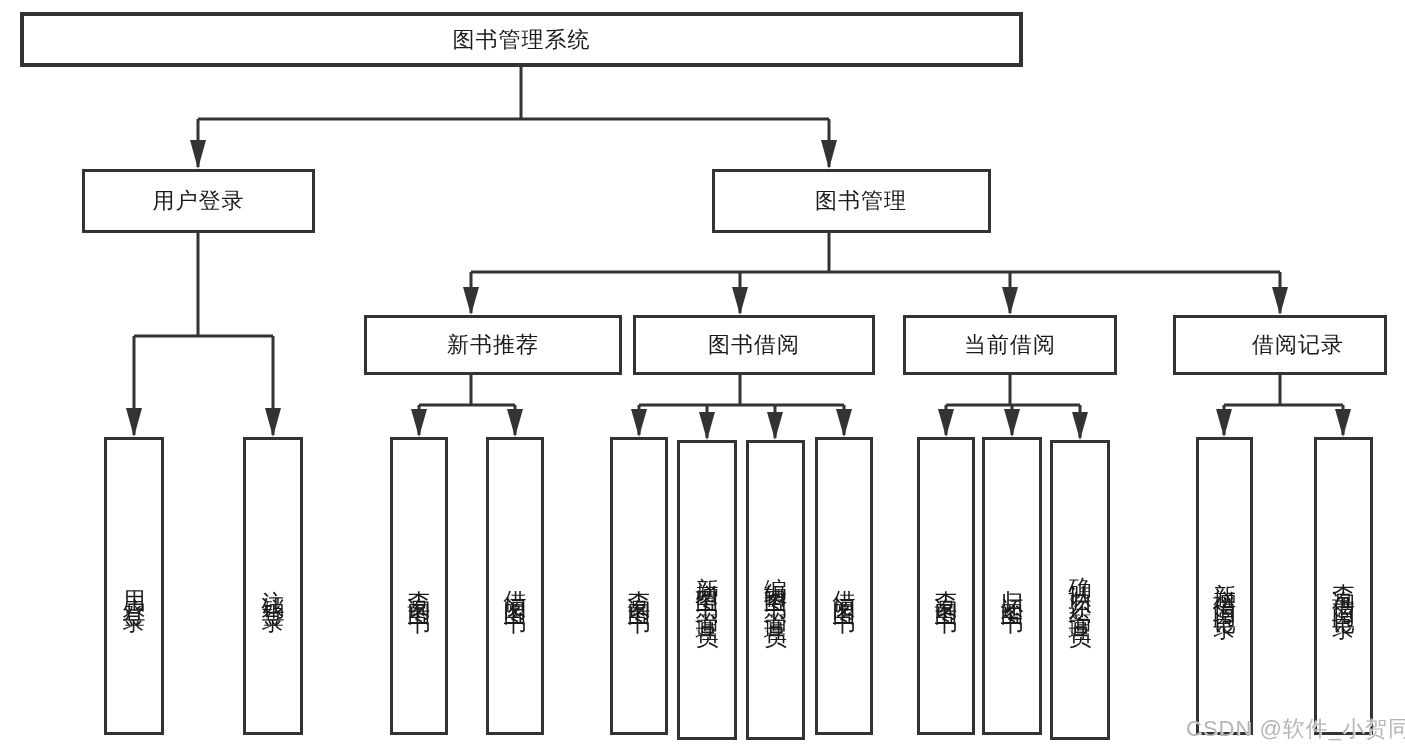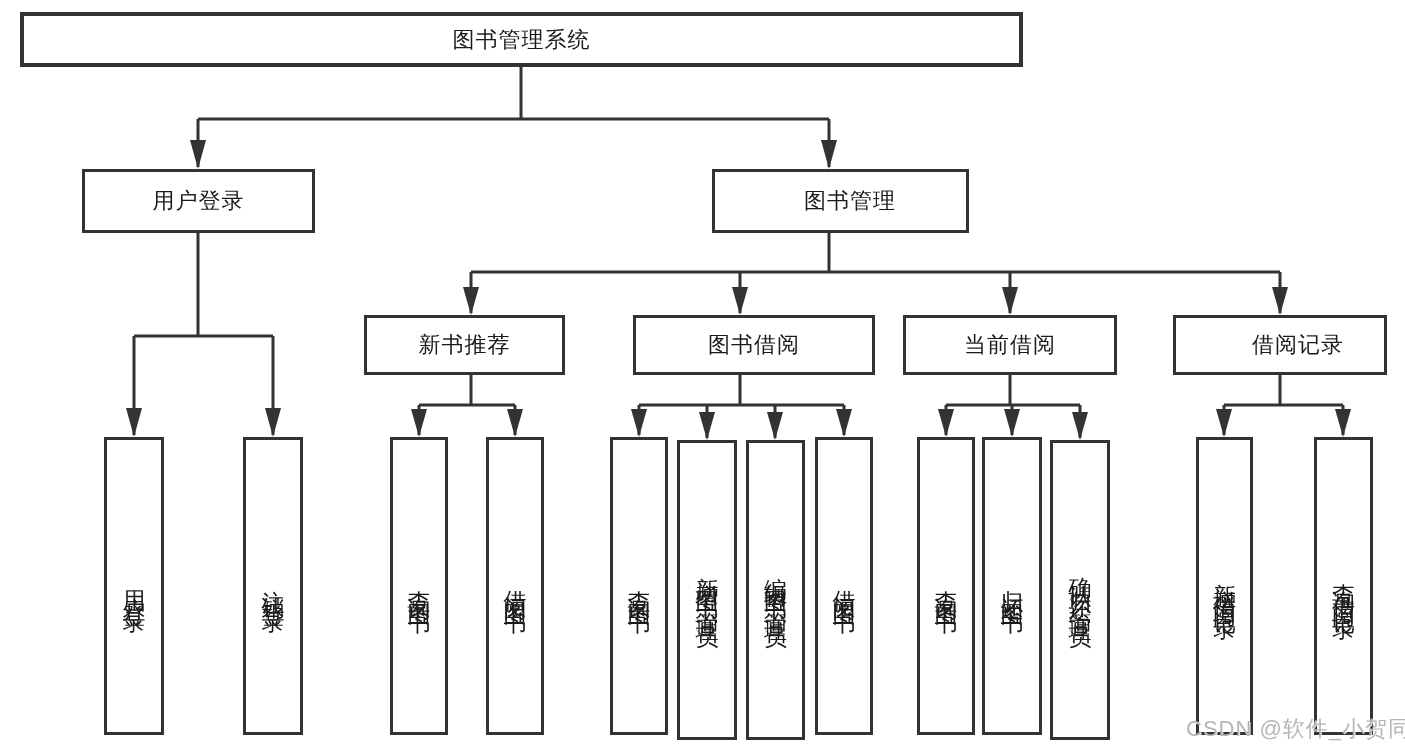--- a/index.html
+++ b/index.html
@@ -108,25 +108,25 @@
     </g>
   </svg>
 
   <div class="box root" style="left:20px; top:12px; width:1003px; height:55px;">
     <span class="hlabel">图书管理系统</span>
   </div>
 
   <div class="box" style="left:82px; top:169px; width:233px; height:64px;">
     <span class="hlabel">用户登录</span>
   </div>
-  <div class="box" style="left:712px; top:169px; width:257px; height:64px;padding-left:19px;">
+  <div class="box" style="left:712px; top:169px; width:279px; height:64px;padding-left:19px;">
     <span class="hlabel">图书管理</span>
   </div>
 
-  <div class="box" style="left:364px; top:315px; width:201px; height:60px;align-items:center;">
+  <div class="box" style="left:364px; top:315px; width:258px; height:60px;align-items:center;">
     <span class="hlabel">新书推荐</span>
   </div>
   <div class="box" style="left:633px; top:315px; width:242px; height:60px;">
     <span class="hlabel">图书借阅</span>
   </div>
   <div class="box" style="left:903px; top:315px; width:214px; height:60px;">
     <span class="hlabel">当前借阅</span>
   </div>
   <div class="box" style="left:1173px; top:315px; width:214px; height:60px;padding-left:36px;">
     <span class="hlabel">借阅记录</span>

